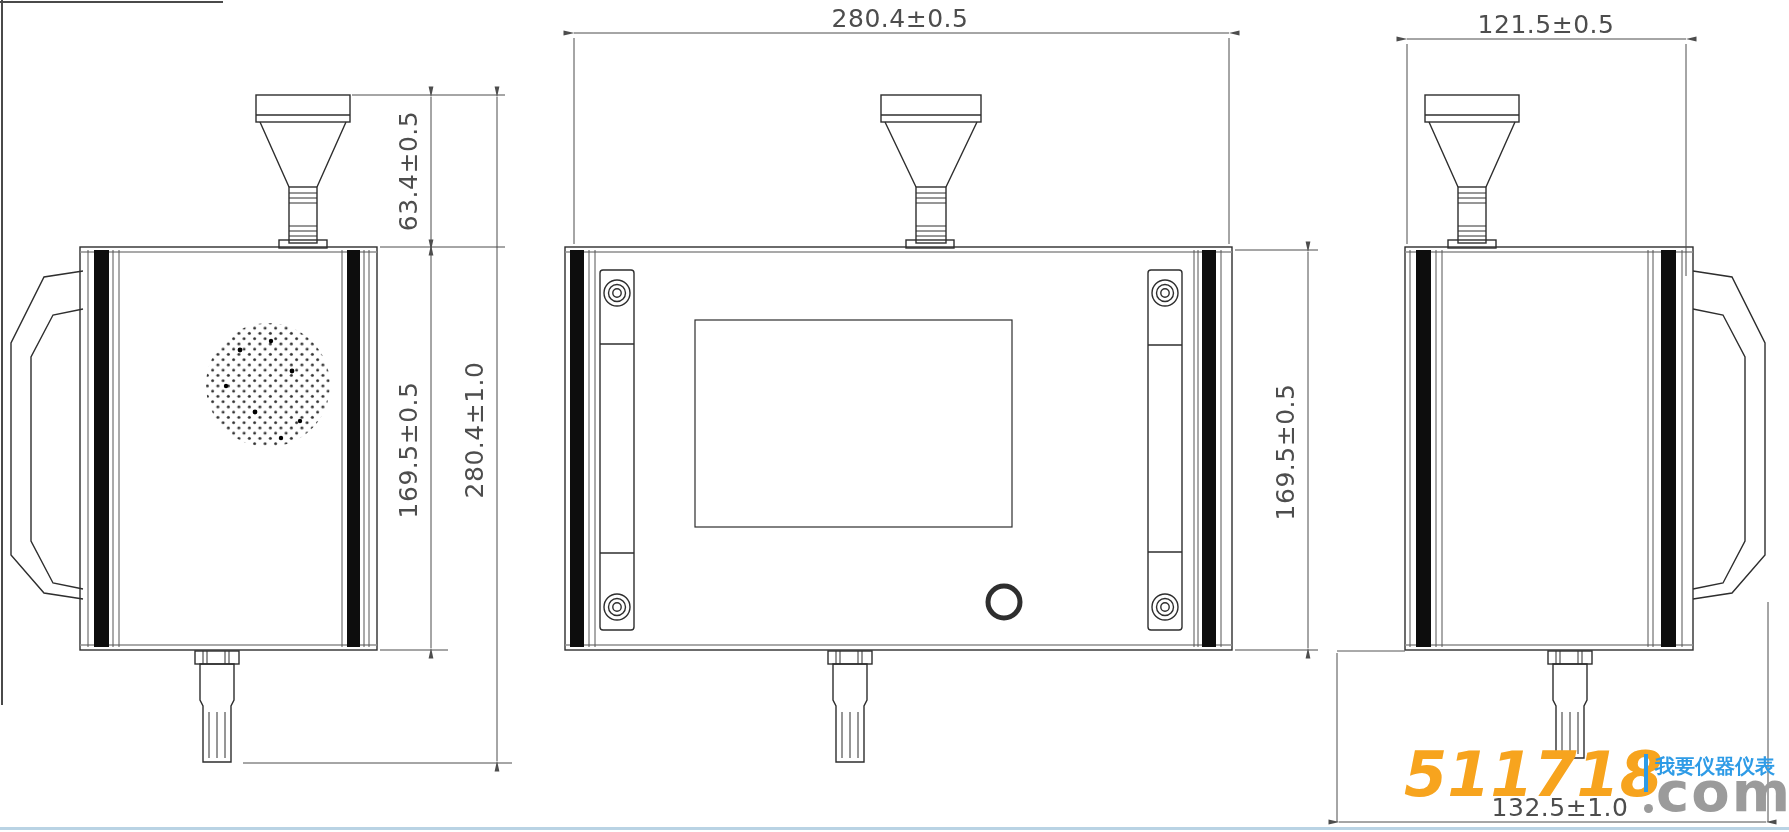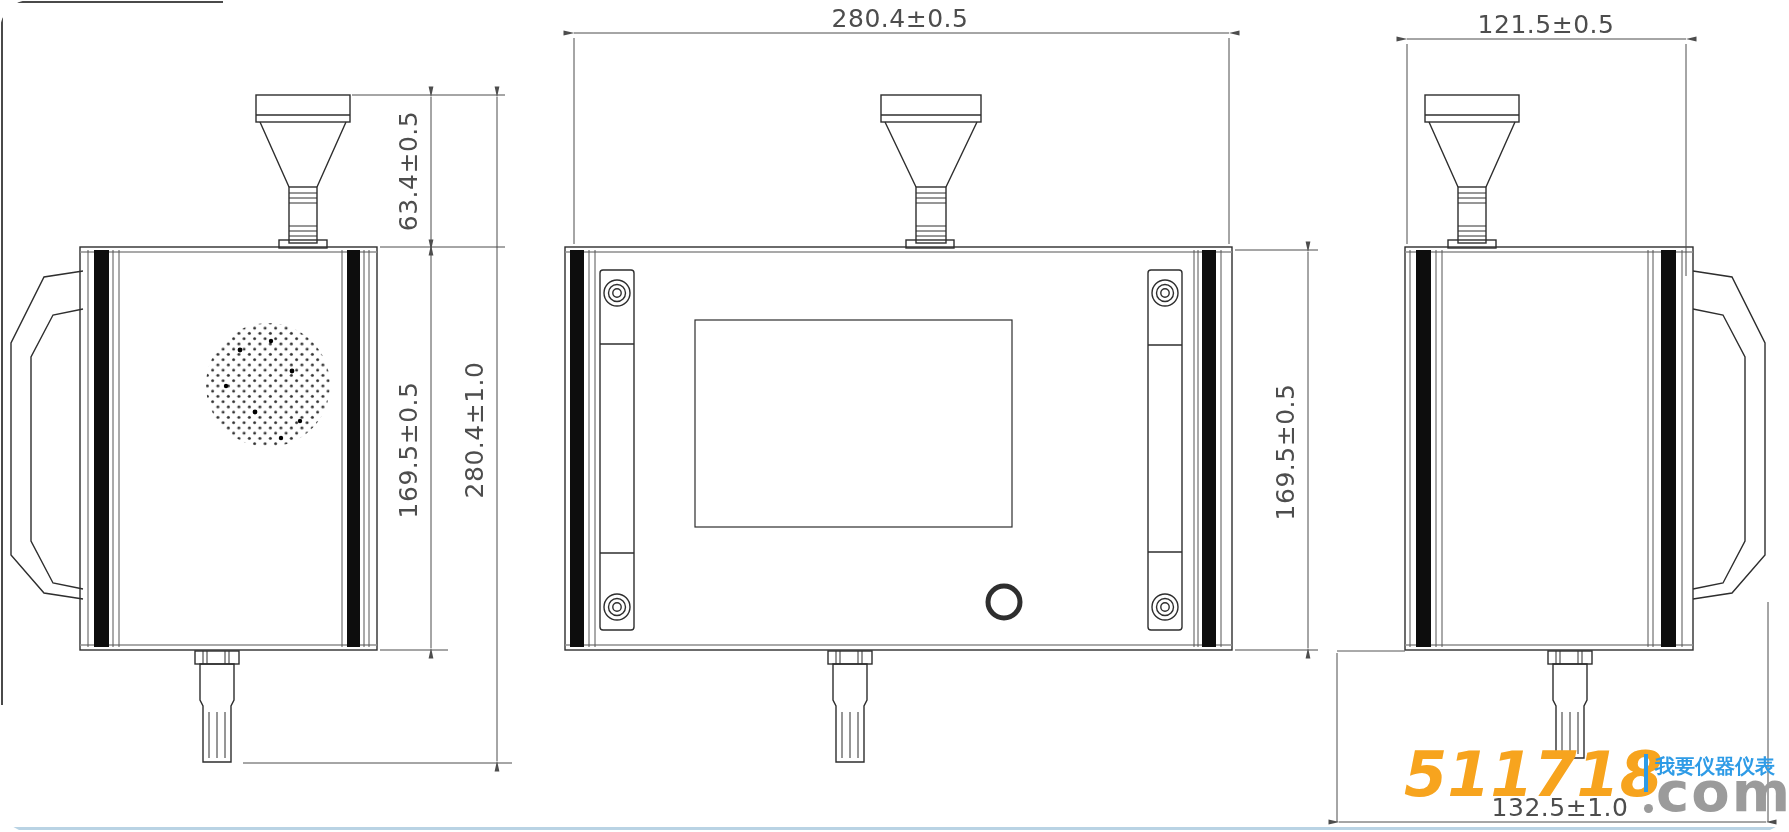--- a/index.html
+++ b/index.html
@@ -1,19 +1,18 @@
 <!DOCTYPE html>
 <html><head>
 <meta charset="utf-8">
 <style>
   html,body{margin:0;padding:0;background:#ffffff;}
   .stage{
     position:relative;width:1789px;height:832px;background:#ffffff;overflow:hidden;
     font-family:"DejaVu Sans",sans-serif;
-    border-radius:30px;
   }
   svg{position:absolute;left:0;top:0;}
   .dim-text{
     font-family:"DejaVu Sans",sans-serif;
     font-size:25px;fill:#4d4d4d;letter-spacing:0.5px;
   }
   
   .logo{position:absolute;left:1398px;top:748px;width:391px;height:80px;z-index:5;}
   .logo-number{
     position:absolute;left:6px;top:-4px;

